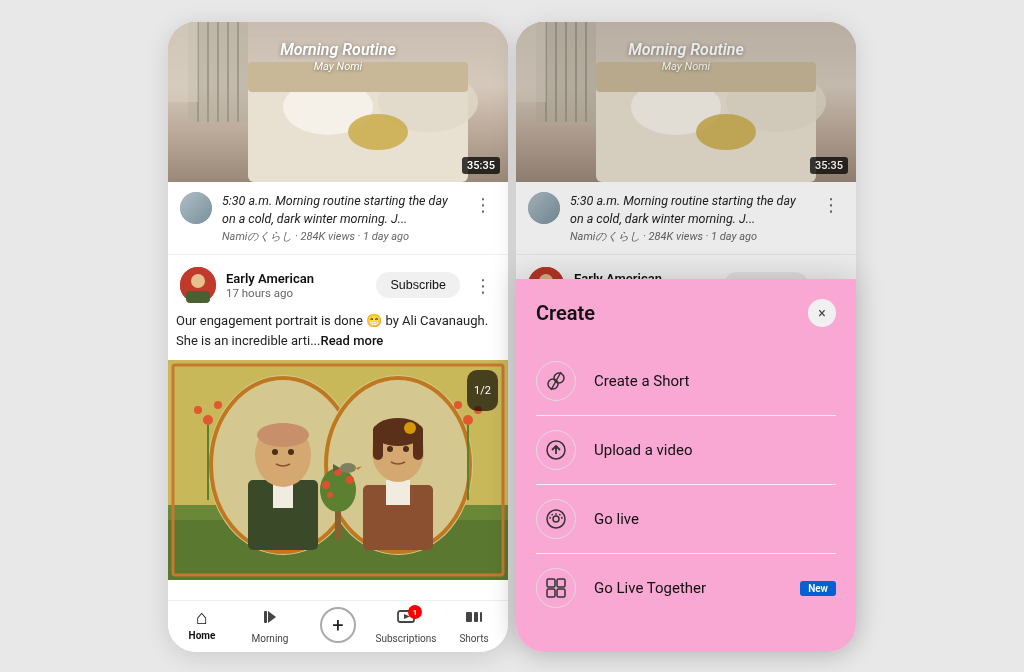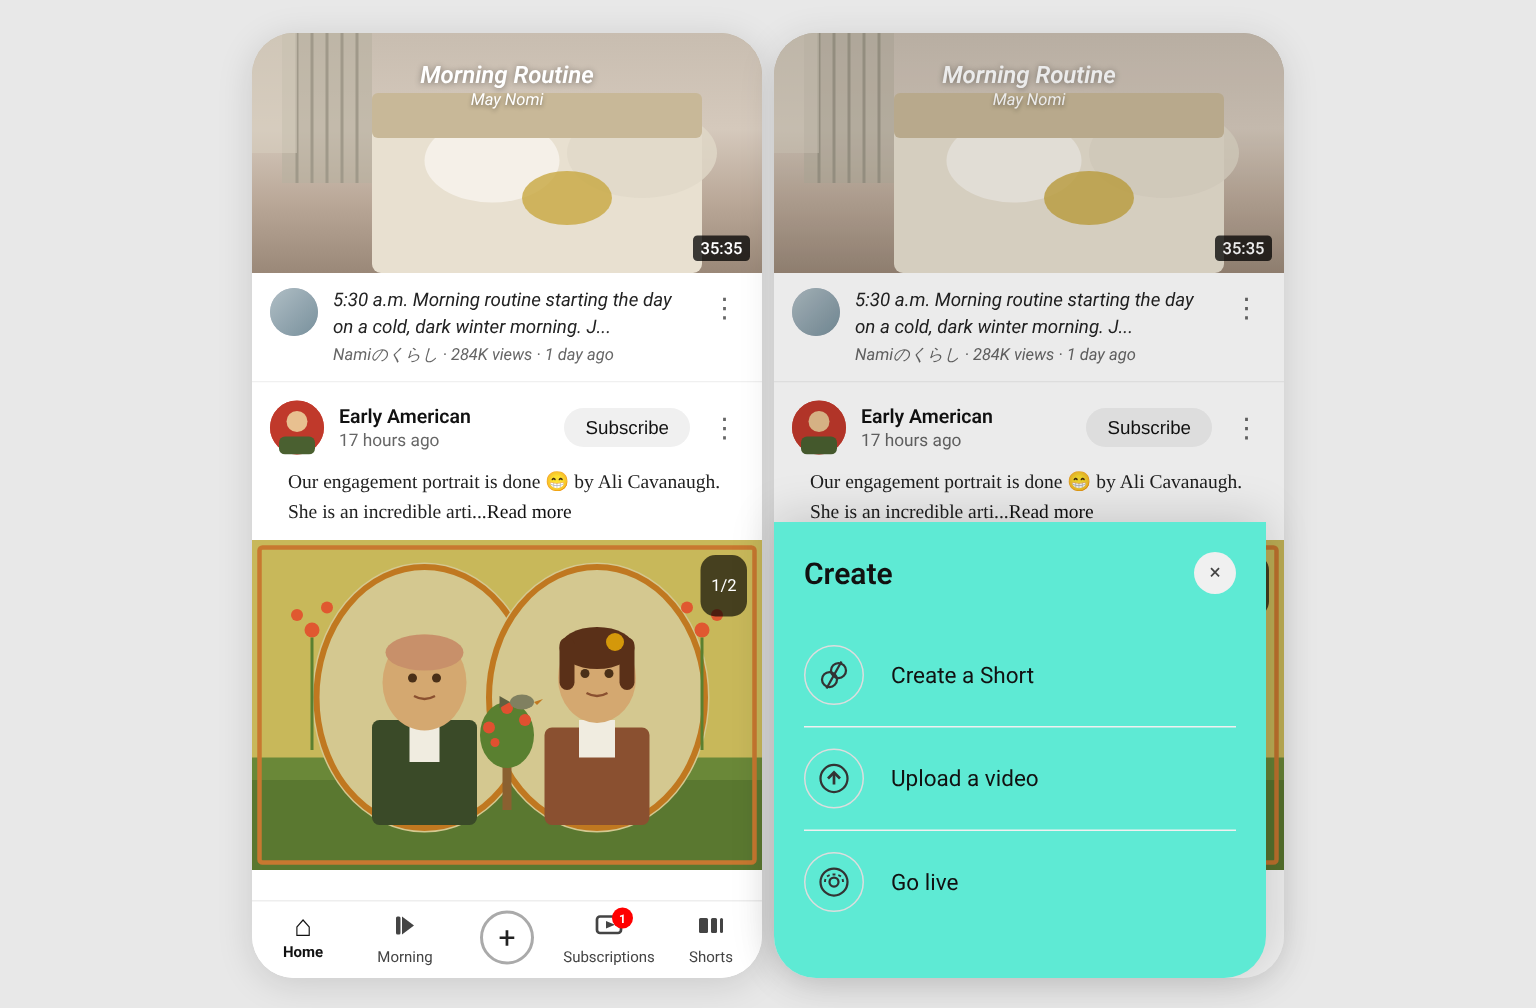--- a/index.html
+++ b/index.html
@@ -183,25 +183,24 @@
       border: none;
       border-radius: 18px;
       padding: 6px 14px;
       font-size: 12.5px;
       font-weight: 500;
       color: #111;
       cursor: pointer;
     }
 
     .post-text {
-      padding: 0 24px 10px;
+      padding: 0 8px 10px;
       font-size: 13px;
       color: #222;
       line-height: 1.5;
-      font-family: Liberation Serif, serif;
     }
 
     .read-more {
       color: #111;
       font-weight: 500;
     }
 
     .post-image {
       width: 100%;
       height: 220px;
@@ -306,22 +305,22 @@
       flex-direction: column;
       height: 630px;
       filter: brightness(0.92);
     }
 
     
     .create-modal {
       position: absolute;
       bottom: 0;
       left: 0;
-      right: 12px;
-      background: #5eead4;
+      right: 0;
+      background: #f9a8d4;
       border-radius: 0 0 28px 28px;
       padding: 20px 20px 30px;
       box-shadow: 0 -4px 30px rgba(0,0,0,0.15);
       z-index: 10;
       margin-top: 40px;
     }
 
     .modal-header {
       display: flex;
       align-items: center;
@@ -719,15 +718,27 @@
           <svg width="22" height="22" viewBox="0 0 22 22" fill="none">
             <circle cx="11" cy="11" r="9" stroke="#333" stroke-width="1.5" fill="none"></circle>
             <circle cx="11" cy="11" r="3" stroke="#333" stroke-width="1.5" fill="none"></circle>
             <path d="M 5 11 Q 5 6 11 6" stroke="#333" stroke-width="1.3" fill="none" stroke-dasharray="2,2"></path>
             <path d="M 17 11 Q 17 6 11 6" stroke="#333" stroke-width="1.3" fill="none" stroke-dasharray="2,2"></path>
           </svg>
         </div>
         <div class="modal-item-label">Go live</div>
       </div>
 
+      <div class="modal-item">
+        <div class="modal-item-icon">
+          <svg width="22" height="22" viewBox="0 0 22 22" fill="none">
+            <rect x="2" y="2" width="8" height="8" rx="1.5" stroke="#333" stroke-width="1.5" fill="none"></rect>
+            <rect x="12" y="2" width="8" height="8" rx="1.5" stroke="#333" stroke-width="1.5" fill="none"></rect>
+            <rect x="2" y="12" width="8" height="8" rx="1.5" stroke="#333" stroke-width="1.5" fill="none"></rect>
+            <rect x="12" y="12" width="8" height="8" rx="1.5" stroke="#333" stroke-width="1.5" fill="none"></rect>
+          </svg>
+        </div>
+        <div class="modal-item-label">Go Live Together</div>
+        <span class="new-badge">New</span>
+      </div>
     </div>
   </div>
 </div>
 
 </body></html>

